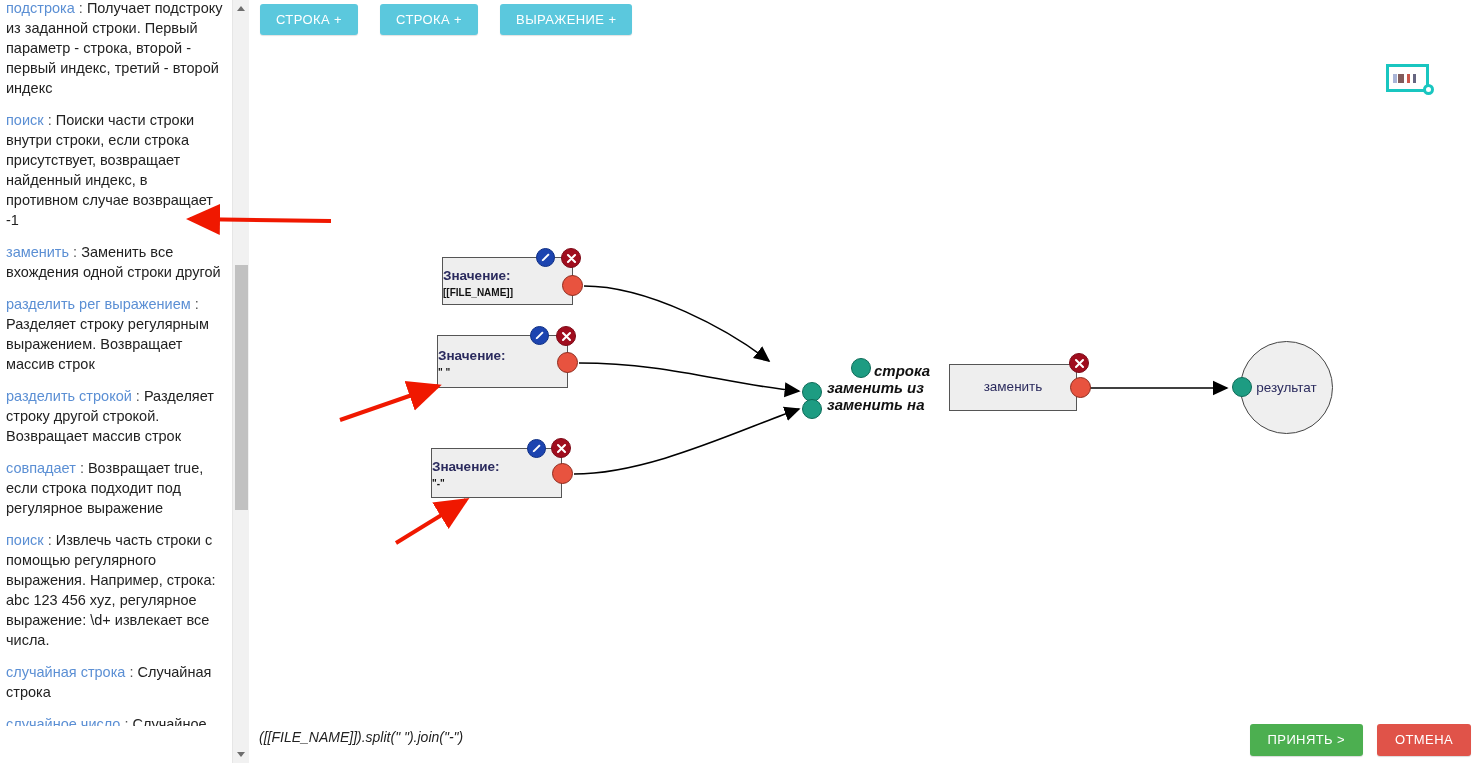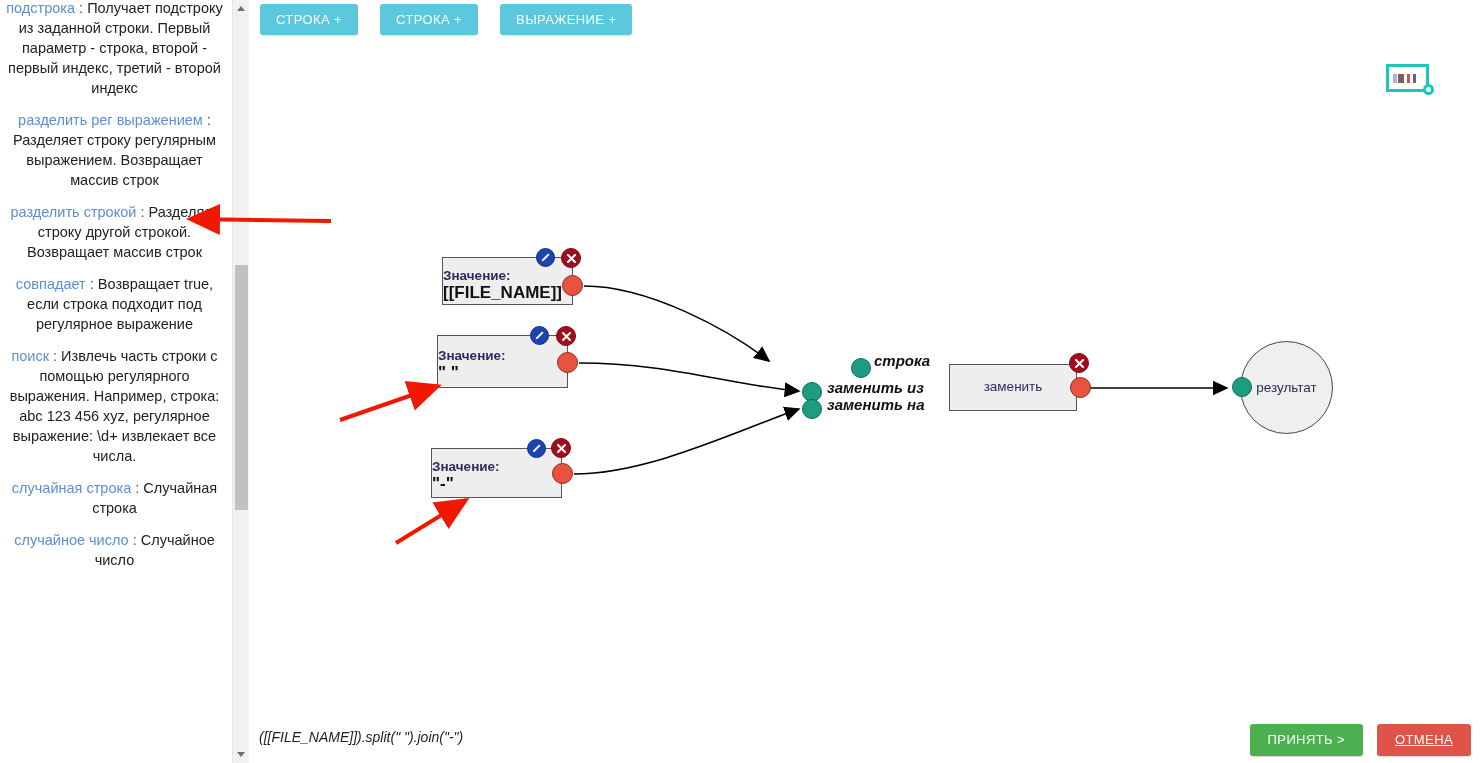--- a/index.html
+++ b/index.html
@@ -7,21 +7,21 @@
   body{
     width:1482px;height:763px;overflow:hidden;background:#ffffff;
     font-family:"Liberation Sans","DejaVu Sans",sans-serif;
     -webkit-font-smoothing:antialiased;
   }
   #app{position:relative;width:1482px;height:763px;}
 
   
   #sidebar{
     position:absolute;left:0;top:0;width:229px;height:726px;
-    background:#ffffff;overflow:hidden;text-align:center;
+    background:#ffffff;overflow:hidden;
   }
   .help-list{padding:0 6px 0 6px;margin:0;}
   .help-entry{
     font-size:14.5px;line-height:20px;color:#222222;
     margin:0 0 12px 0;word-wrap:break-word;
   }
   .help-entry:first-child{margin-top:-2px;}
   .help-term{color:#5b8fd4;}
   .help-sep{color:#555;}
 
@@ -65,21 +65,21 @@
 
   
   .vnode{
     position:absolute;background:#eeeeee;border:1px solid #555555;
     box-sizing:border-box;z-index:4;
   }
   .vnode-label{
     position:absolute;left:0;right:0;text-align:left;
     font-size:13.5px;line-height:17px;color:#2b2b5e;font-weight:bold;
   }
-  .vnode-label .val{display:block;font-size:17px;color:#111;}
+  .vnode-label .val{display:block;font-size:10px;color:#111;}
   .node-edit-icon{
     position:absolute;width:19px;height:19px;border-radius:50%;
     background:#1c44b0;border:1px solid #0d2e85;box-sizing:border-box;
     display:flex;align-items:center;justify-content:center;cursor:pointer;z-index:7;
   }
   .node-close-icon{
     position:absolute;width:20px;height:20px;border-radius:50%;
     background:#a00d1e;border:1px solid #7d0a17;box-sizing:border-box;
     display:flex;align-items:center;justify-content:center;cursor:pointer;z-index:7;
   }
@@ -142,33 +142,35 @@
     position:absolute;left:10px;top:729px;font-style:italic;font-size:14px;
     color:#222;white-space:nowrap;
   }
   #actions{position:absolute;right:11px;top:724px;display:flex;gap:14px;}
   .act-btn{
     border:none;border-radius:3px;color:#fff;font-size:13px;letter-spacing:.4px;
     height:32px;line-height:32px;padding:0 18px;cursor:pointer;
     font-family:"Liberation Sans",sans-serif;box-shadow:0 1px 1px rgba(0,0,0,.15);
   }
   .act-accept{background:#4caf50;}
-  .act-cancel{background:#e05349;text-decoration:underline;}
+  .act-cancel{background:#e05349;}
 
   
   #annotations{position:absolute;left:0;top:0;width:1482px;height:763px;pointer-events:none;z-index:10;}
 </style>
 </head>
 <body>
 
 <div id="app">
 
   <div id="sidebar">
     <div class="help-list" id="help-list">
         <p class="help-entry"><span class="help-term">подстрока</span><span class="help-sep"> : </span><span class="help-desc">Получает подстроку из заданной строки. Первый параметр - строка, второй - первый индекс, третий - второй индекс</span></p>
+        <p class="help-entry"><span class="help-term">поиск</span><span class="help-sep"> : </span><span class="help-desc">Поиски части строки внутри строки, если строка присутствует, возвращает найденный индекс, в противном случае возвращает -1</span></p>
+        <p class="help-entry"><span class="help-term">заменить</span><span class="help-sep"> : </span><span class="help-desc">Заменить все вхождения одной строки другой</span></p>
         <p class="help-entry"><span class="help-term">разделить рег выражением</span><span class="help-sep"> : </span><span class="help-desc">Разделяет строку регулярным выражением. Возвращает массив строк</span></p>
         <p class="help-entry"><span class="help-term">разделить строкой</span><span class="help-sep"> : </span><span class="help-desc">Разделяет строку другой строкой. Возвращает массив строк</span></p>
         <p class="help-entry"><span class="help-term">совпадает</span><span class="help-sep"> : </span><span class="help-desc">Возвращает true, если строка подходит под регулярное выражение</span></p>
         <p class="help-entry"><span class="help-term">поиск</span><span class="help-sep"> : </span><span class="help-desc">Извлечь часть строки с помощью регулярного выражения. Например, строка: abc 123 456 xyz, регулярное выражение: \d+ извлекает все числа.</span></p>
         <p class="help-entry"><span class="help-term">случайная строка</span><span class="help-sep"> : </span><span class="help-desc">Случайная строка</span></p>
         <p class="help-entry"><span class="help-term">случайное число</span><span class="help-sep"> : </span><span class="help-desc">Случайное число</span></p>
       </div>
   </div>
 
   <div id="sidebar-scrollbar">
@@ -253,21 +255,21 @@
     <div class="node-close-icon" style="left:302px;top:438px;">
       <svg width="11" height="11" viewBox="0 0 11 11">
           <path d="M2,2 L9,9 M9,2 L2,9" stroke="#fff" stroke-width="2.1" stroke-linecap="round"></path>
         </svg>
     </div>
     <div class="port-out" style="left:303px;top:463px;"></div>
 
     <div class="port-in" style="left:602px;top:358px;"></div>
     <div class="port-in" style="left:553px;top:382px;"></div>
     <div class="port-in" style="left:553px;top:399px;"></div>
-    <div class="port-label" style="left:625px;top:352px;">строка</div>
+    <div class="port-label" style="left:625px;top:362px;">строка</div>
     <div class="port-label" style="left:578px;top:379px;">заменить из</div>
     <div class="port-label" style="left:578px;top:396px;">заменить на</div>
 
     <div id="func-node">
       <div class="fn-title">заменить</div>
     </div>
     <div class="node-close-icon" style="left:820px;top:353px;">
       <svg width="11" height="11" viewBox="0 0 11 11">
           <path d="M2,2 L9,9 M9,2 L2,9" stroke="#fff" stroke-width="2.1" stroke-linecap="round"></path>
         </svg>

